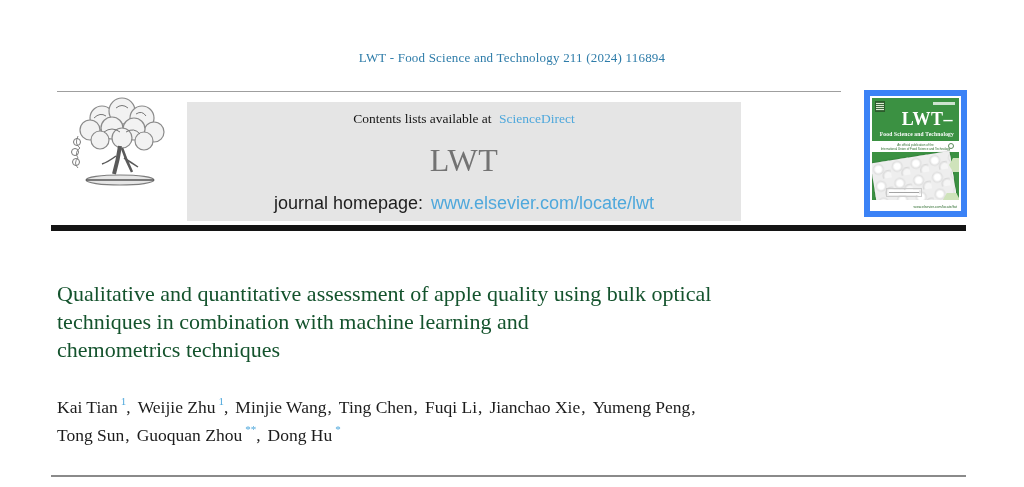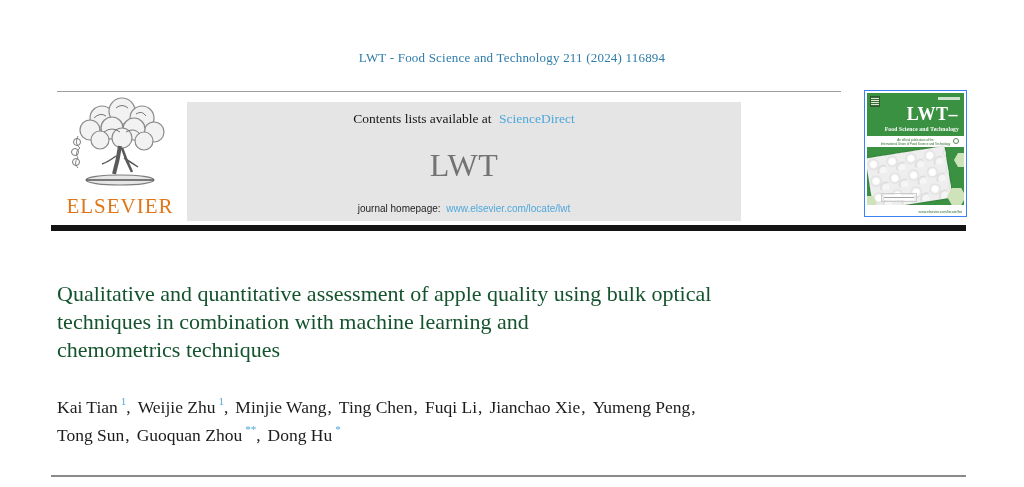--- a/index.html
+++ b/index.html
@@ -33,26 +33,26 @@
   .banner{
     position:absolute;left:187px;top:102px;width:554px;height:119px;
     background:var(--banner-gray);
     display:flex;flex-direction:column;justify-content:space-between;align-items:center;
     padding:9px 0 7px 0;
   }
   .contents-line{font-size:13.5px;color:#161616;}
   .contents-line .link{margin-left:4px;}
   .link{color:var(--link-blue);text-decoration:none;cursor:pointer;}
   .journal-title{font-size:32px;color:#737373;letter-spacing:.5px;}
-  .homepage-line{font-family:"Liberation Sans", sans-serif;font-size:10px;color:#1e1e1e;}
+  .homepage-line{font-family:"Liberation Sans", sans-serif;font-size:18px;color:#1e1e1e;}
   .homepage-line .link{margin-left:3px;}
   
   .cover{
     position:absolute;left:864px;top:90px;width:103px;height:127px;
-    background:#ffffff;border:1px solid #3b82f6;cursor:pointer;
+    background:#ffffff;border:6px solid #3b82f6;cursor:pointer;
   }
   .cover-green{position:absolute;left:2px;right:2px;top:2px;bottom:11px;background:var(--cover-green);overflow:hidden;}
   .cover-emblem{
     position:absolute;left:3px;top:3px;width:10px;height:11px;
     background:
       repeating-linear-gradient(0deg,#3c6b3c 0 1px,#dce8d2 1px 2px);
     border:1px solid #2c5c2c;
   }
   .cover-issn{position:absolute;right:4px;top:4px;width:22px;height:3px;background:rgba(255,255,255,.75);}
   .cover-title{
@@ -147,21 +147,20 @@
       </g>
       <g stroke="#5a5a5a" fill="none">
         <path d="M56 50 q-2 14 -6 28" stroke-width="4"></path>
         <path d="M58 52 q4 12 10 24" stroke-width="2.5"></path>
         <path d="M52 60 q-8 6 -14 8" stroke-width="1.5"></path>
         <path d="M60 62 q8 5 14 9" stroke-width="1.5"></path>
       </g>
       <ellipse cx="56" cy="84" rx="34" ry="5" fill="#e6e6e6" stroke="#7d7d7d" stroke-width="1.2"></ellipse>
       <path d="M22 84 h68" stroke="#555555" stroke-width="1.5"></path>
     </svg>
-    <div class="wordmark">ELSEVIER</div>
   </div>
 
   <div class="banner">
     <div class="contents-line">
       <span>Contents lists available at</span>
       <a class="link">ScienceDirect</a>
     </div>
     <div class="journal-title">LWT</div>
     <div class="homepage-line">
       <span>journal homepage:</span>

